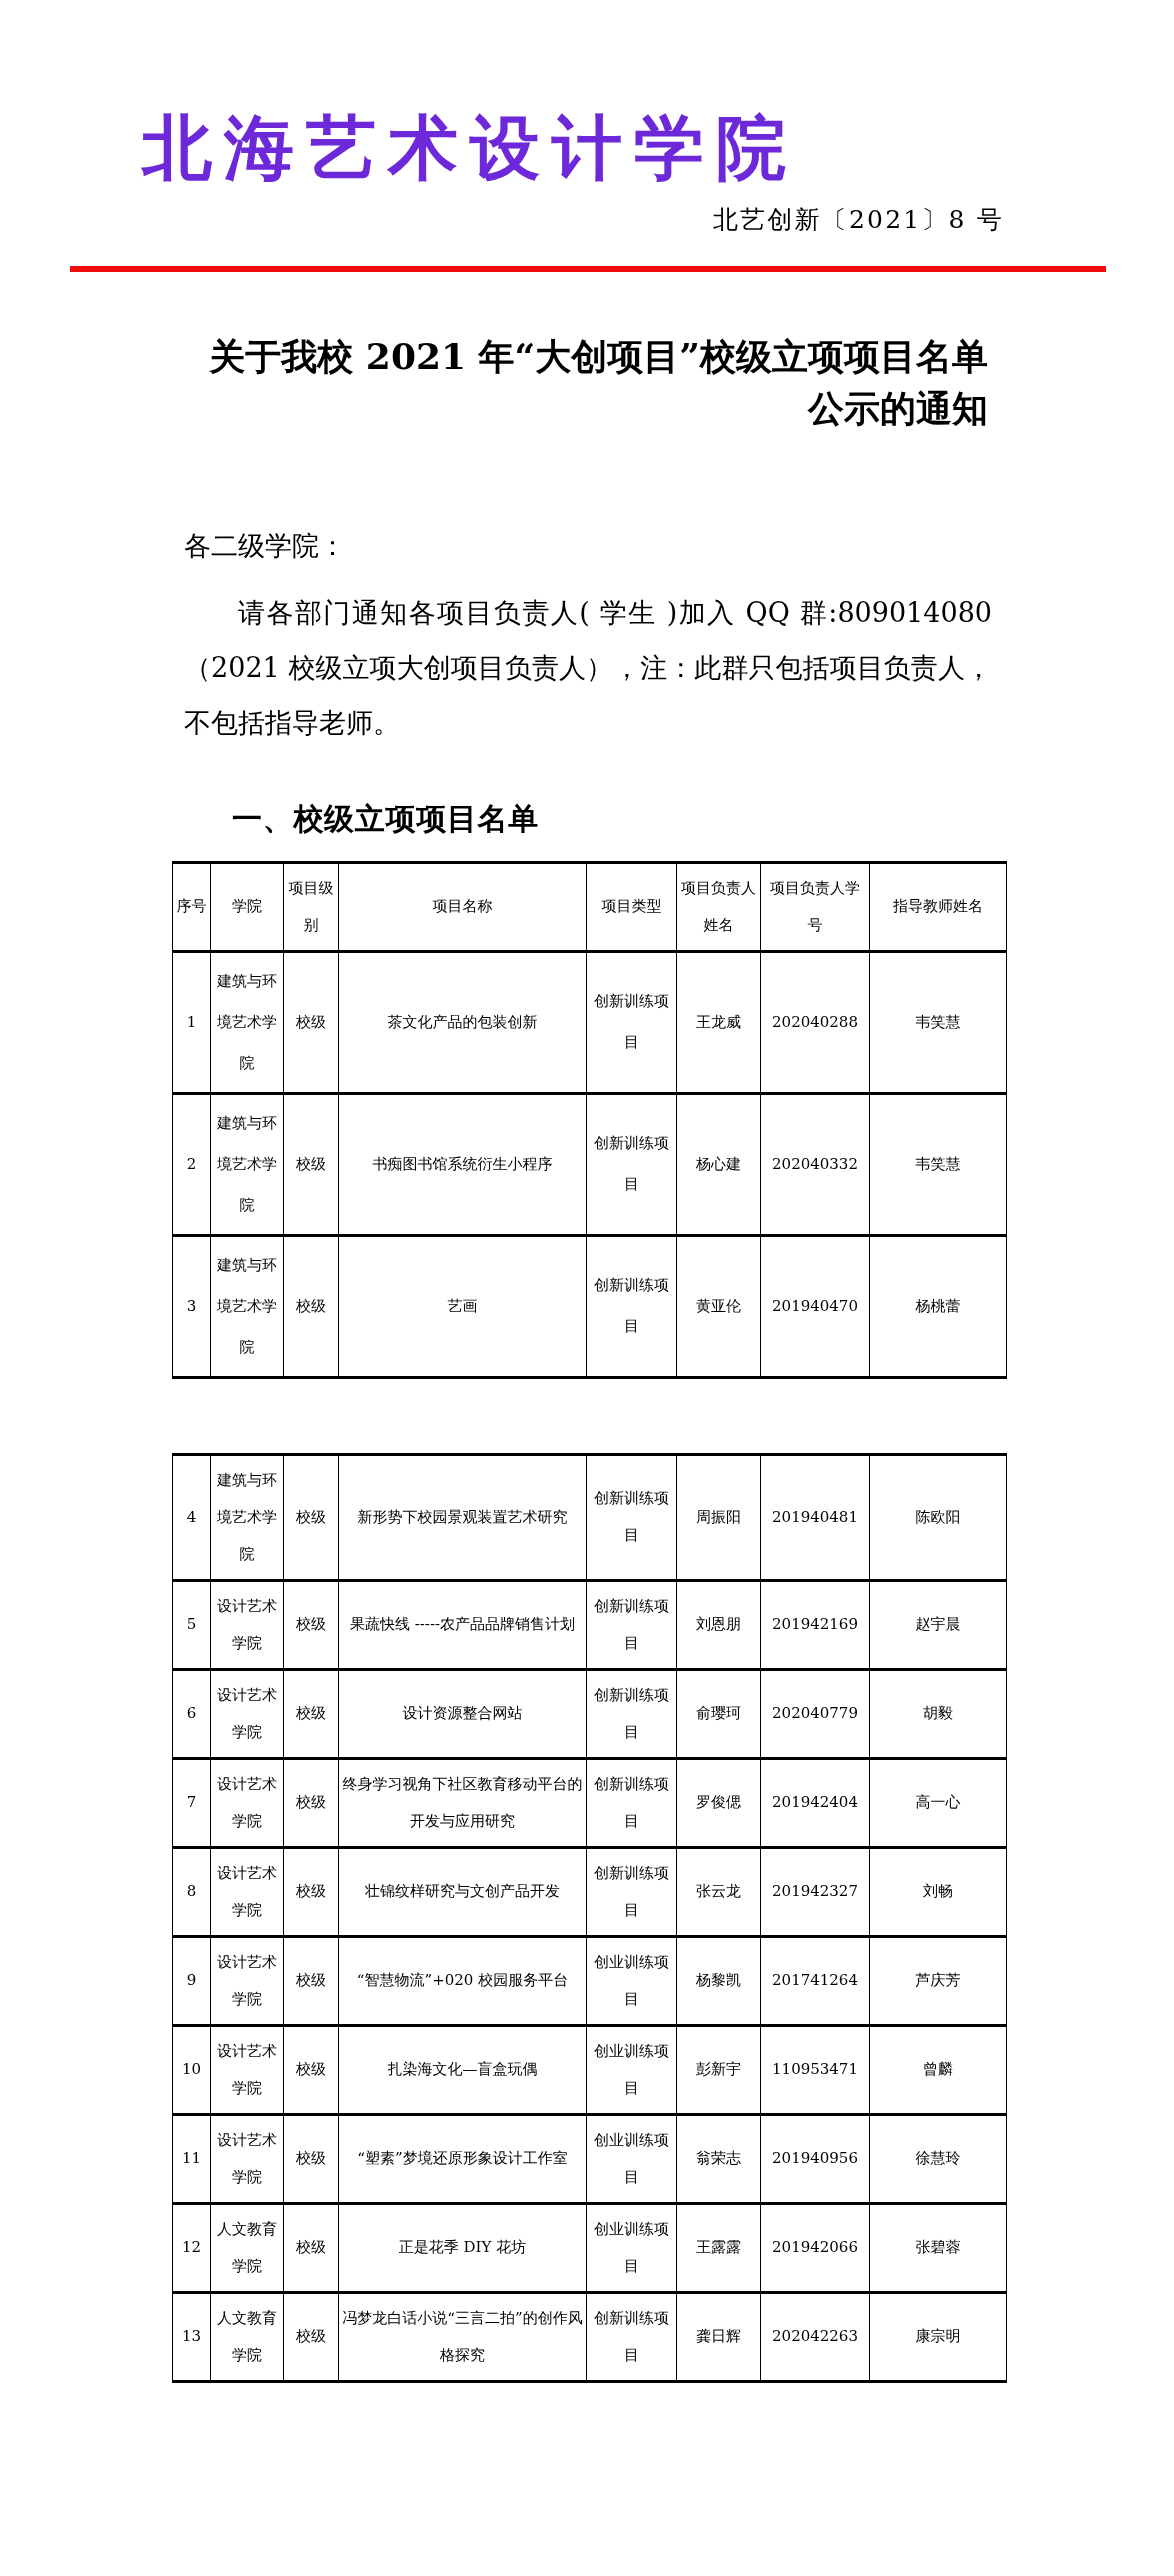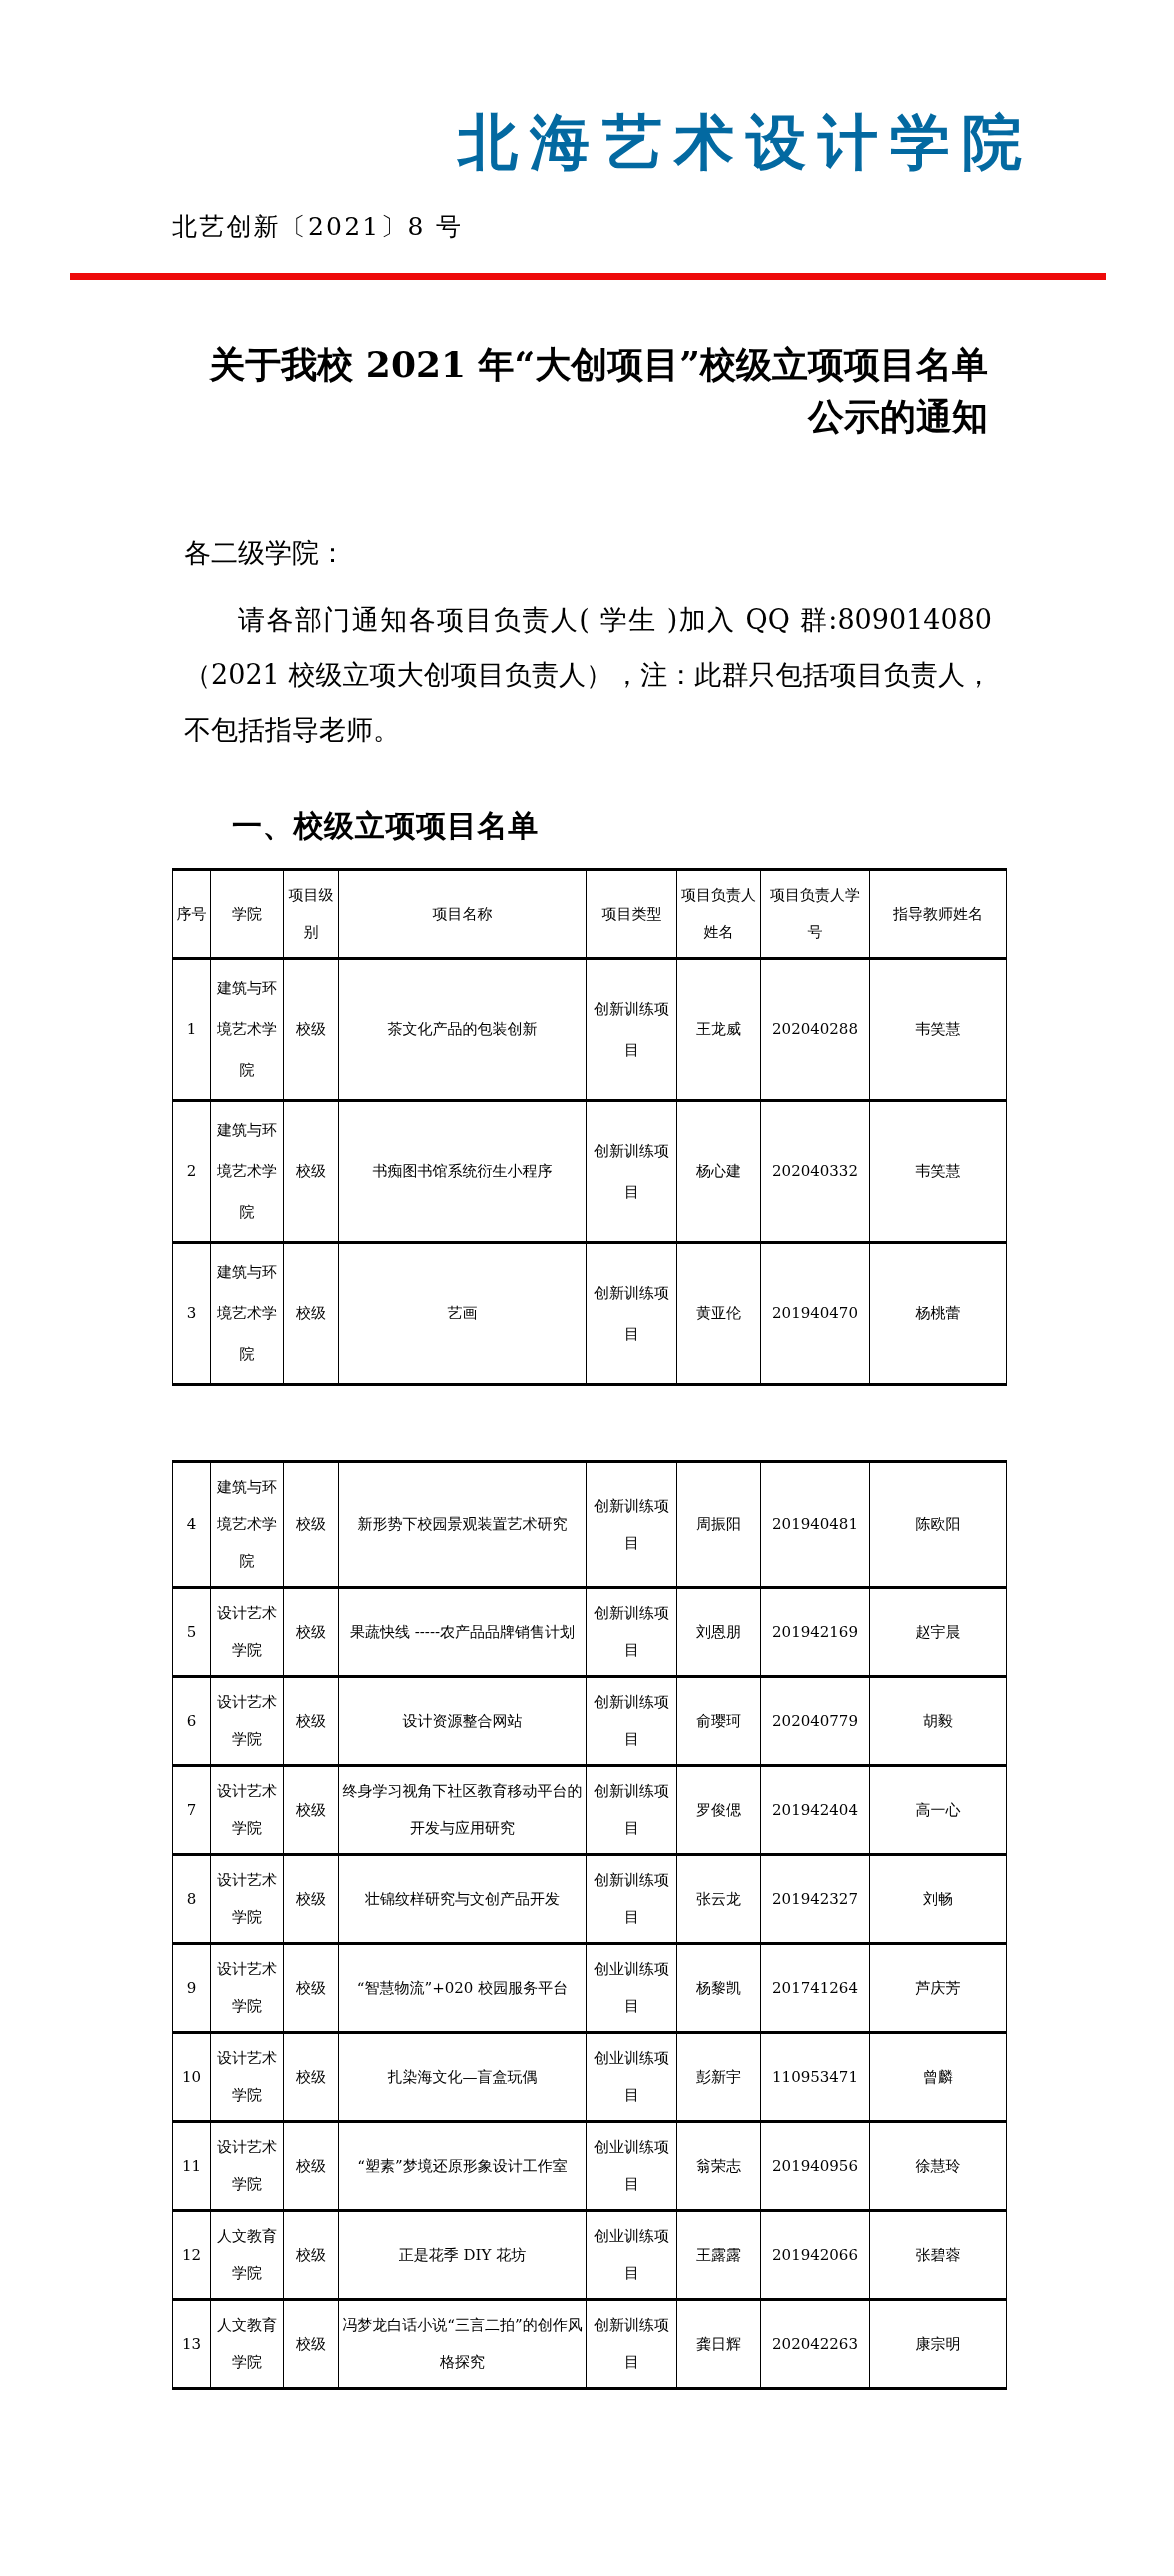--- a/index.html
+++ b/index.html
@@ -7,35 +7,35 @@
     width: 1174px;
     min-height: 2576px;
     margin: 0 auto;
     background: #ffffff;
     box-sizing: border-box;
     padding: 111px 170px 155px 172px;
     font-family: "DejaVu Serif", "Liberation Serif", serif;
     color: #000;
   }
   .org-title {
-    text-align: right;
-    color: #0369a1;
-    font-size: 60px;
+    text-align: left;
+    color: #6d28d9;
+    font-size: 70px;
     font-weight: bold;
     letter-spacing: 12px;
     line-height: 1.05;
     white-space: nowrap;
     margin-left: -30px;
     margin-right: -30px;
   }
   .doc-number {
-    text-align: left;
+    text-align: right;
     font-size: 25px;
     letter-spacing: 2.2px;
-    margin-top: 36px;
+    margin-top: 18px;
   }
   .red-rule {
     height: 6.7px;
     background: #ee0a0a;
     margin: 30px -102px 0 -102px;
   }
   .notice-title {
     font-size: 36px;
     font-weight: bold;
     text-align: right;

